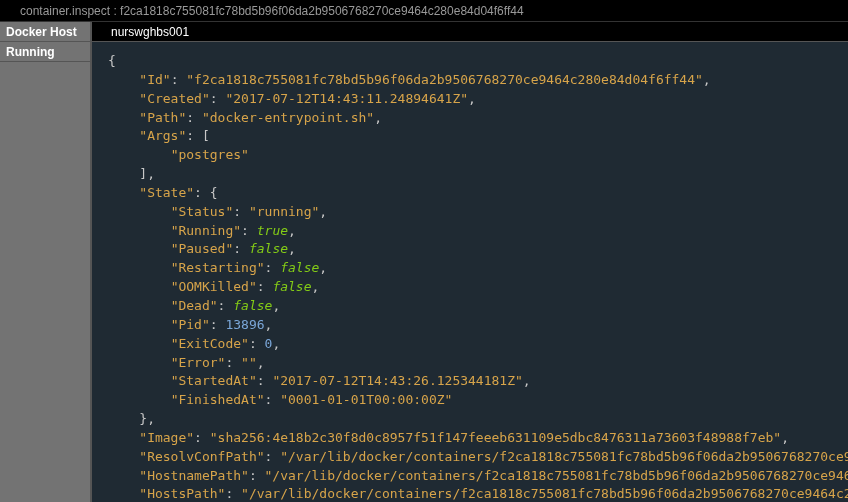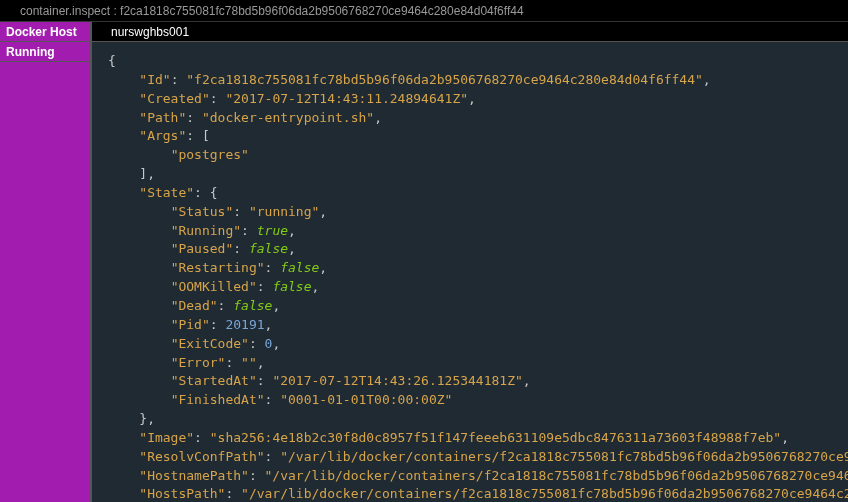--- a/index.html
+++ b/index.html
@@ -22,21 +22,21 @@
     white-space: nowrap;
   }
   .container {
     display: flex;
     height: calc(100% - 22px);
   }
   .sidebar {
     width: 92px;
     flex: 0 0 92px;
     border-right: 2px solid #555;
-    background: #a21caf;
+    background: #737373;
   }
   .label-cell {
     height: 20px;
     line-height: 20px;
     padding-left: 6px;
     font-weight: bold;
     font-size: 12px;
     color: #fff;
     border-bottom: 1px solid #555;
     white-space: nowrap;
@@ -99,21 +99,21 @@
     <span class="k">"Args"</span><span class="p">: [</span>
         <span class="s">"postgres"</span>
     <span class="p">],</span>
     <span class="k">"State"</span><span class="p">: {</span>
         <span class="k">"Status"</span><span class="p">: </span><span class="s">"running"</span><span class="p">,</span>
         <span class="k">"Running"</span><span class="p">: </span><span class="b">true</span><span class="p">,</span>
         <span class="k">"Paused"</span><span class="p">: </span><span class="b">false</span><span class="p">,</span>
         <span class="k">"Restarting"</span><span class="p">: </span><span class="b">false</span><span class="p">,</span>
         <span class="k">"OOMKilled"</span><span class="p">: </span><span class="b">false</span><span class="p">,</span>
         <span class="k">"Dead"</span><span class="p">: </span><span class="b">false</span><span class="p">,</span>
-        <span class="k">"Pid"</span><span class="p">: </span><span class="n">20191</span><span class="p">,</span>
+        <span class="k">"Pid"</span><span class="p">: </span><span class="n">13896</span><span class="p">,</span>
         <span class="k">"ExitCode"</span><span class="p">: </span><span class="n">0</span><span class="p">,</span>
         <span class="k">"Error"</span><span class="p">: </span><span class="s">""</span><span class="p">,</span>
         <span class="k">"StartedAt"</span><span class="p">: </span><span class="s">"2017-07-12T14:43:26.125344181Z"</span><span class="p">,</span>
         <span class="k">"FinishedAt"</span><span class="p">: </span><span class="s">"0001-01-01T00:00:00Z"</span>
     <span class="p">},</span>
     <span class="k">"Image"</span><span class="p">: </span><span class="s">"sha256:4e18b2c30f8d0c8957f51f147feeeb631109e5dbc8476311a73603f48988f7eb"</span><span class="p">,</span>
     <span class="k">"ResolvConfPath"</span><span class="p">: </span><span class="s">"/var/lib/docker/containers/f2ca1818c755081fc78bd5b96f06da2b9506768270ce9464c280e84d04f6ff44/resolv.conf"</span>
     <span class="k">"HostnamePath"</span><span class="p">: </span><span class="s">"/var/lib/docker/containers/f2ca1818c755081fc78bd5b96f06da2b9506768270ce9464c280e84d04f6ff44/hostname"</span>
     <span class="k">"HostsPath"</span><span class="p">: </span><span class="s">"/var/lib/docker/containers/f2ca1818c755081fc78bd5b96f06da2b9506768270ce9464c280e84d04f6ff44/hosts"</span>
     

